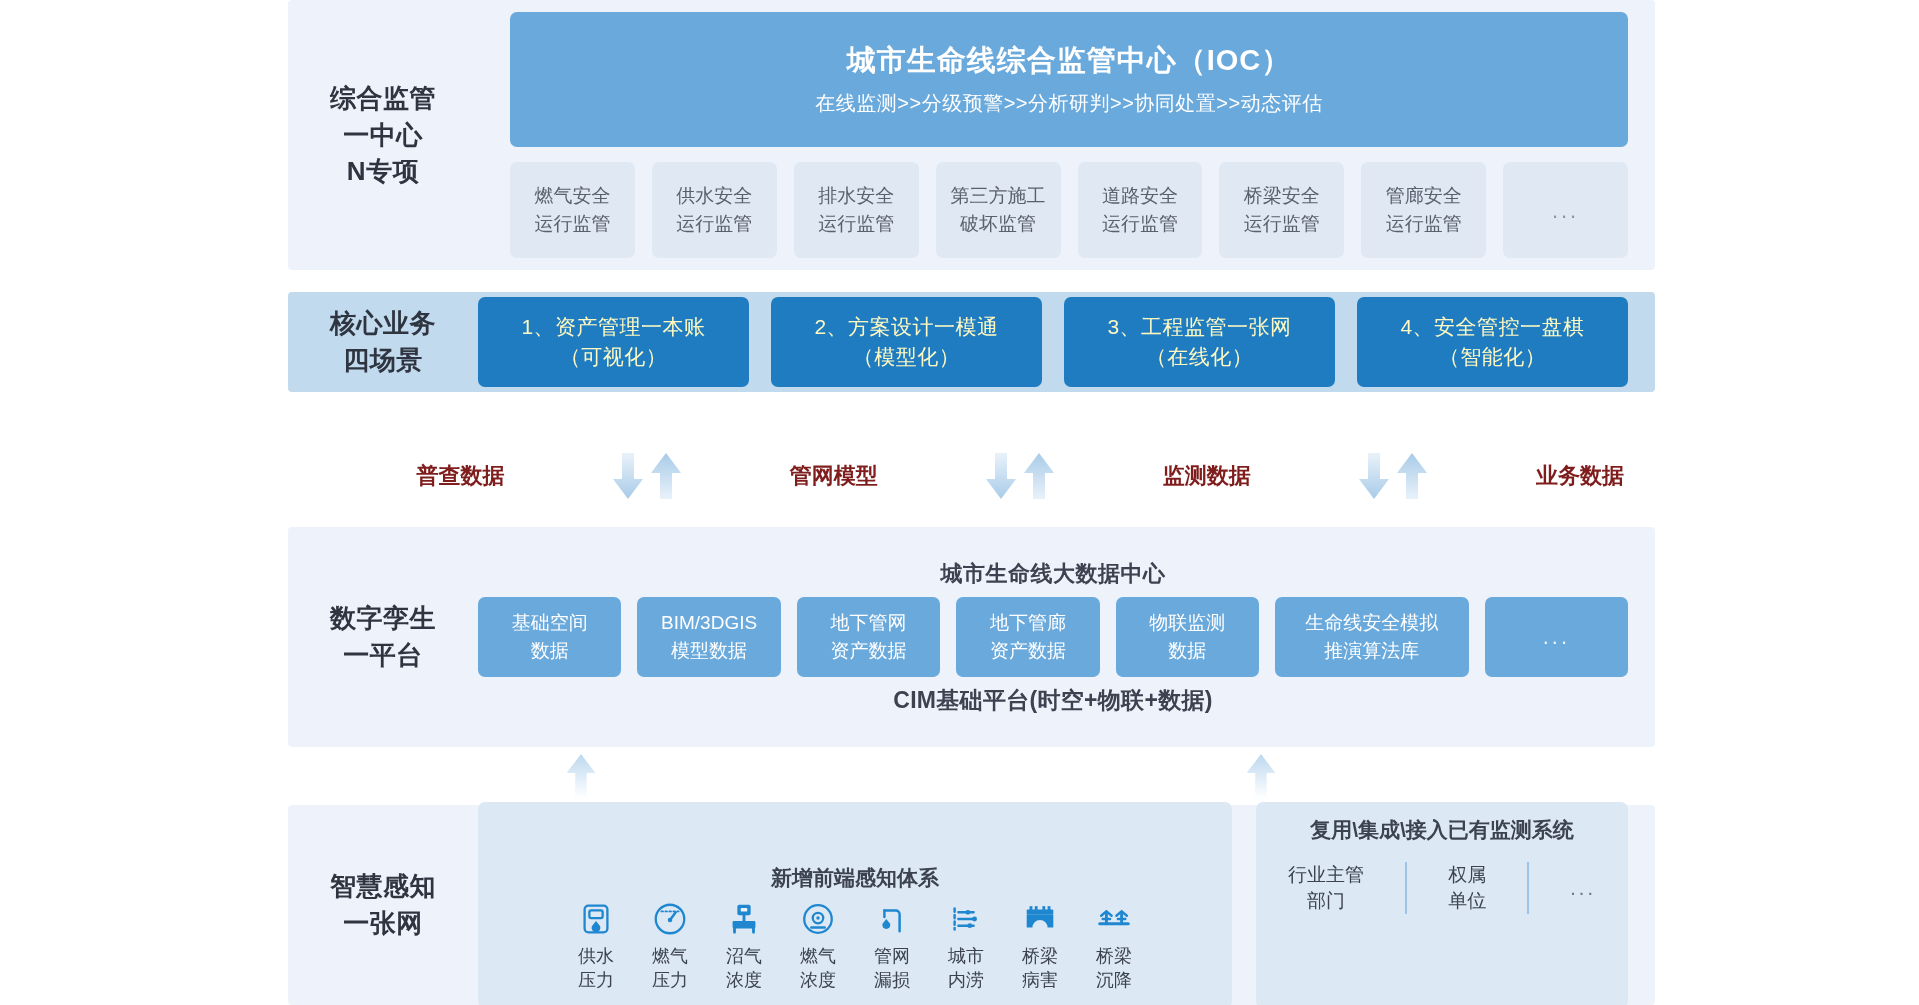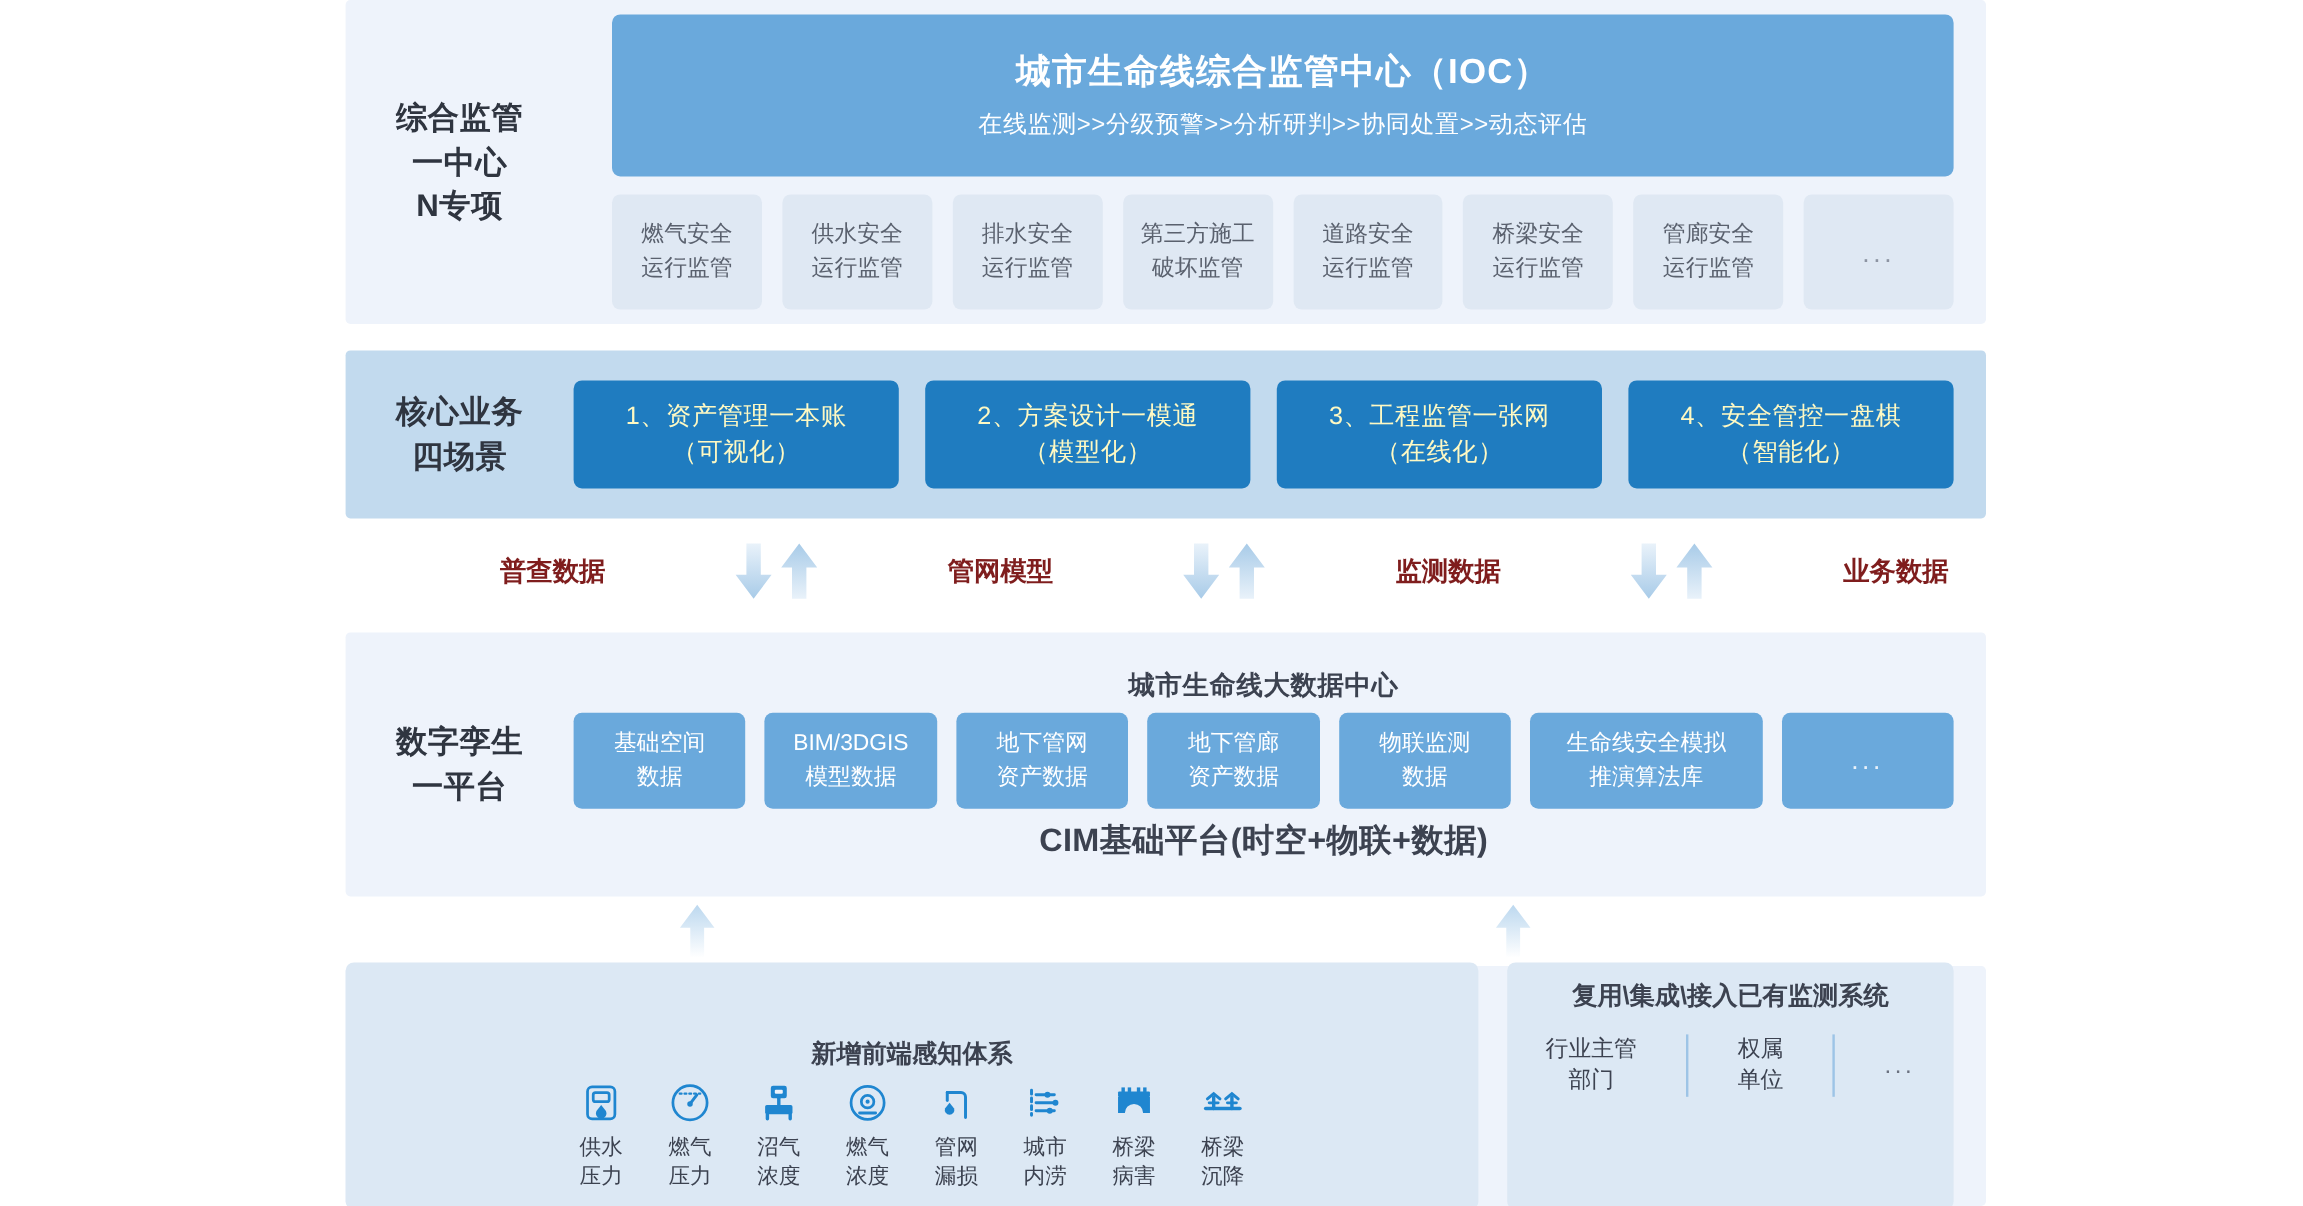--- a/index.html
+++ b/index.html
@@ -50,21 +50,21 @@
     background:#dfe8f3;
     border-radius:7px;
     display:flex;align-items:center;justify-content:center;
     font-size:19px;line-height:1.5;
     color:#5a616e;
     text-align:center;
   }
   .spec-card.dots{color:#8d94a2;font-size:22px;letter-spacing:3px;}
 
   
-  #band-scenes{left:288px;top:292px;width:1367px;height:140px;background:#c2daee;}
+  #band-scenes{left:288px;top:292px;width:1367px;height:100px;background:#c2daee;}
   .scene-right{flex:1;display:flex;gap:22px;padding-right:27px;}
   .scene-card{
     flex:1 1 0;height:90px;
     background:#1f7cc0;
     border-radius:7px;
     display:flex;align-items:center;justify-content:center;
     color:#fef9c3;text-align:center;
     font-size:21px;line-height:1.45;
     letter-spacing:.5px;
   }
@@ -90,21 +90,21 @@
   .twin-cards{display:flex;gap:16px;}
   .twin-card{
     flex:1 1 0;height:80px;
     background:#6aa9dc;border-radius:7px;
     display:flex;align-items:center;justify-content:center;
     color:#ffffff;text-align:center;font-size:19px;line-height:1.45;
   }
   .twin-card.wide{flex:1.35 1 0;}
   .twin-card.dots{color:#eaf2fa;font-size:22px;letter-spacing:3px;}
   .twin-foot{
-    text-align:center;font-size:27px;font-weight:bold;color:#3c4250;letter-spacing:.3px;
+    text-align:center;font-size:23px;font-weight:bold;color:#3c4250;letter-spacing:.3px;
   }
 
   
   #uparrows{position:absolute;left:288px;top:752px;width:1367px;height:50px;}
   #uparrows .ua{position:absolute;top:0;width:36px;height:48px;}
 
   
   #band-sense{left:288px;top:805px;width:1367px;height:200px;background:#eef3fb;}
   .sense-right{flex:1;display:flex;gap:24px;padding-right:27px;}
   .sense-new{
@@ -315,20 +315,24 @@
             <linearGradient id="gu2955" x1="0" y1="0" x2="0" y2="1">
               <stop offset="0" stop-color="#bcd8ef"></stop>
               <stop offset="1" stop-color="#ffffff"></stop>
             </linearGradient>
           </defs>
           <path d="M17 2 L32 22 h-9 v26 h-12 V22 H2 z" fill="url(#gu2955)"></path>
         </svg></div>
     </div>
 
   <div class="band" id="band-sense">
+    <div class="rowlabel">
+      <div>智慧感知</div>
+      <div>一张网</div>
+    </div>
     <div class="sense-right">
       <div class="sense-new">
         <div class="sense-new-title">新增前端感知体系</div>
         <div class="sensor-strip" id="sensor-strip">
             <div class="sensor">
               <span>
                 <svg width="38" height="38" viewBox="0 0 40 40" fill="none" stroke="#1f86d0" stroke-width="2.4" stroke-linecap="round" stroke-linejoin="round">
                   <rect x="8" y="6" width="24" height="28" rx="4"></rect>
                   <rect x="13" y="11" width="14" height="8" rx="2"></rect>
                   <path d="M20 22 l4 5 a4.6 4.6 0 1 1 -8 0 z" fill="#1f86d0" stroke="none"></path>

